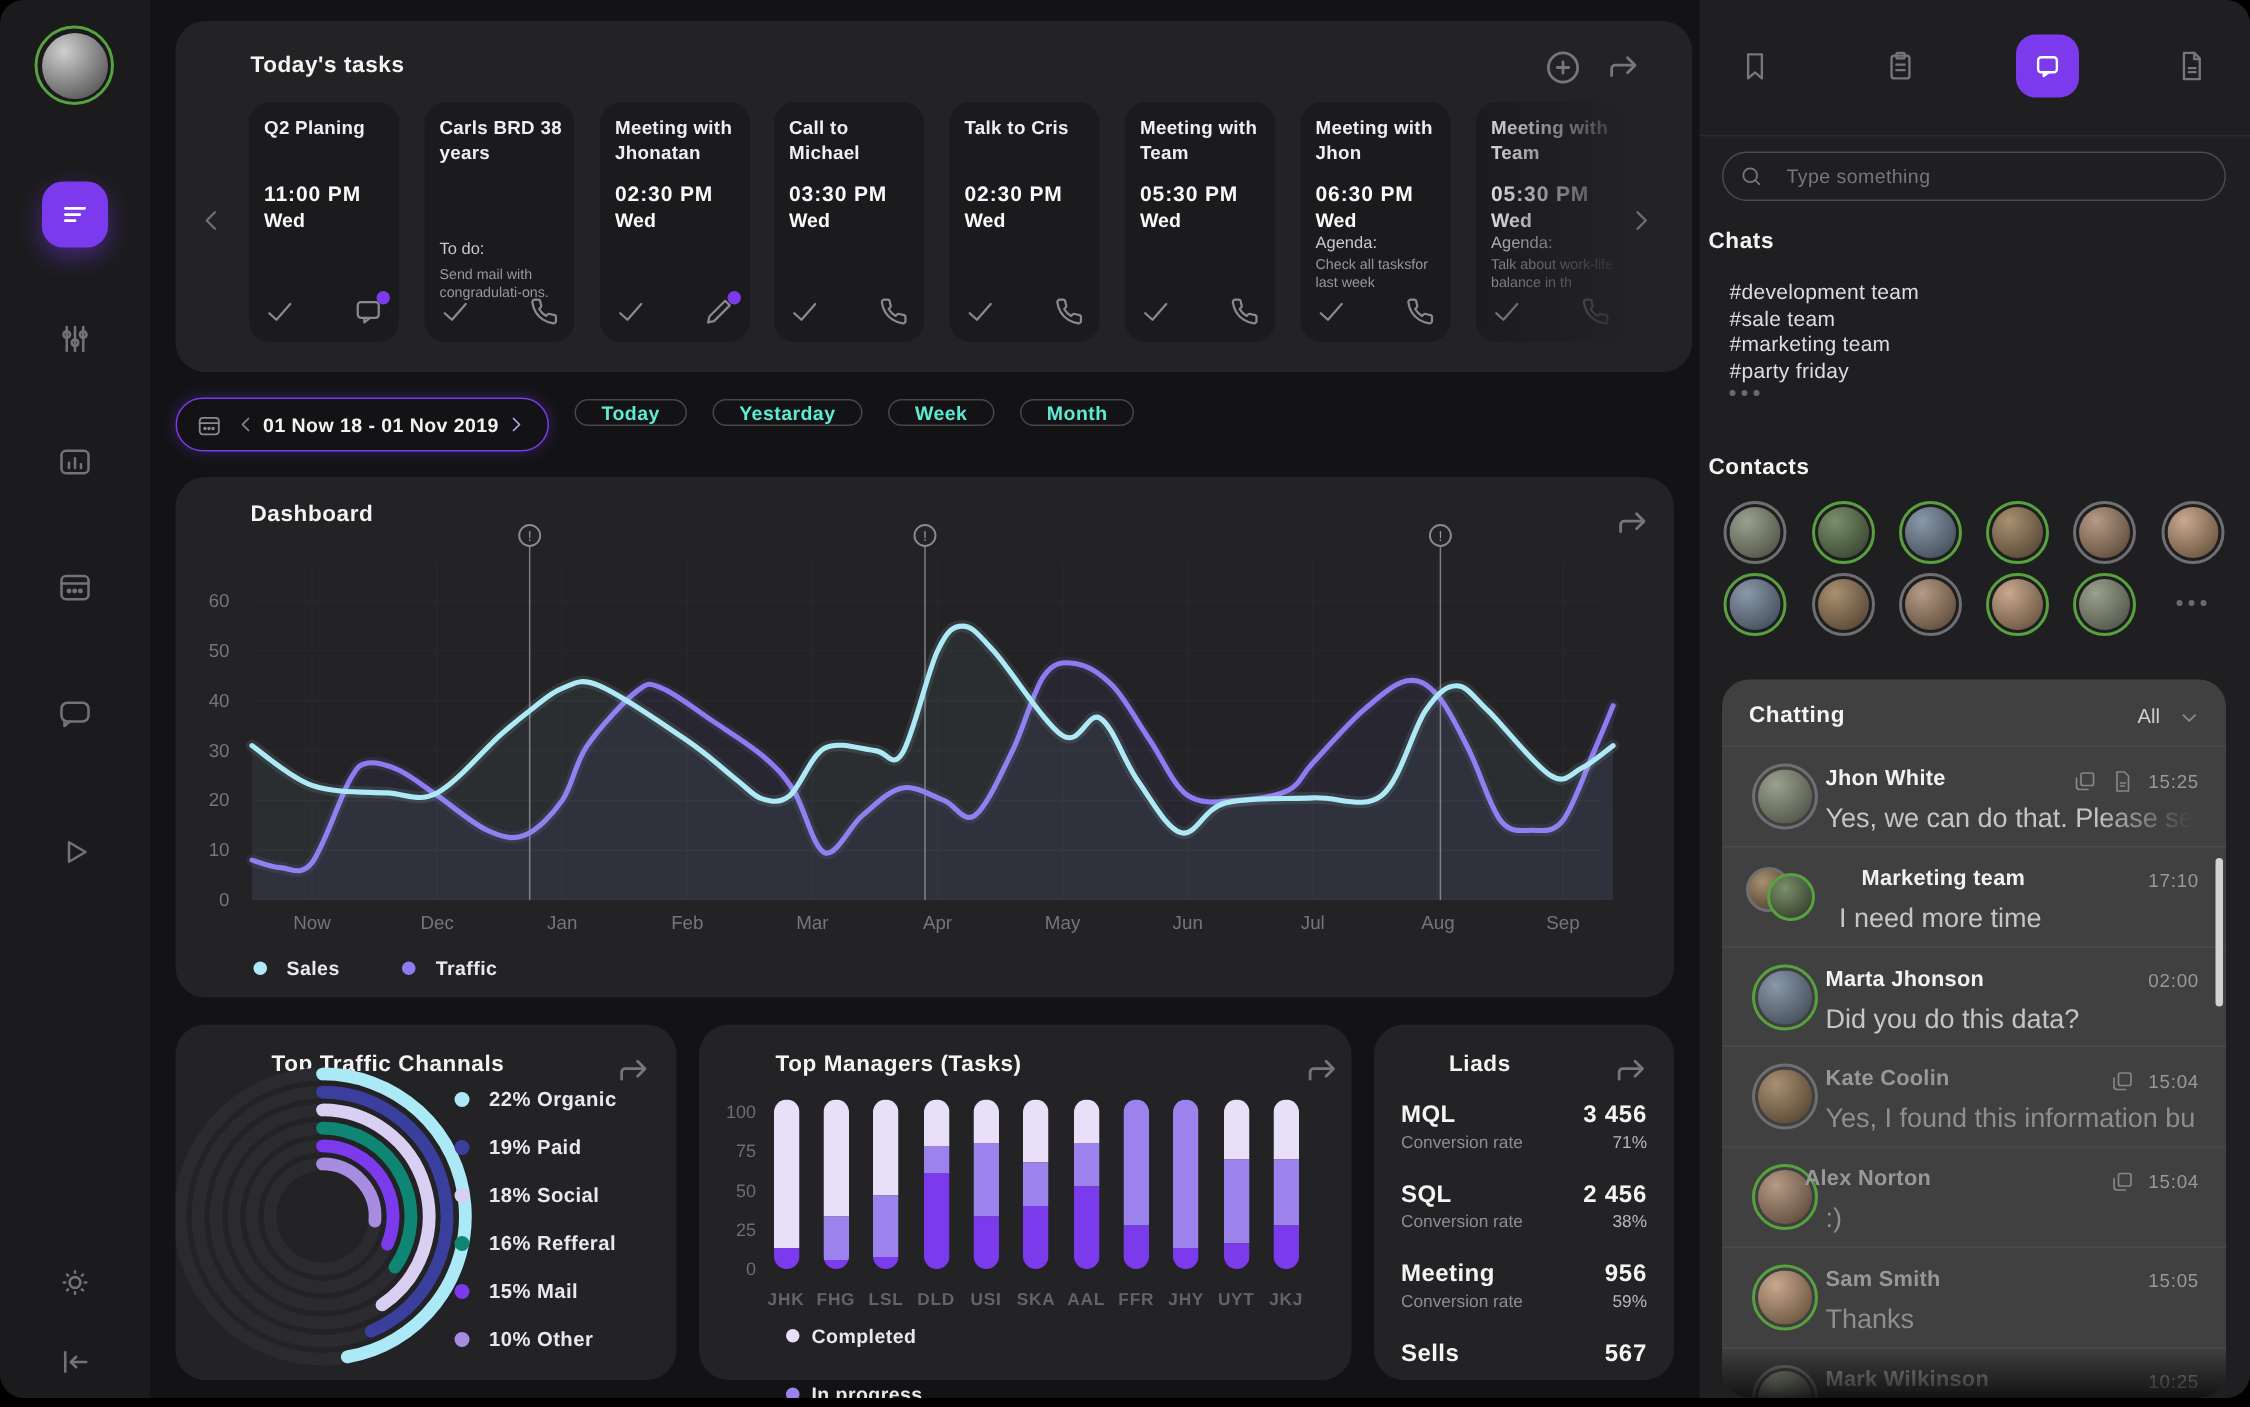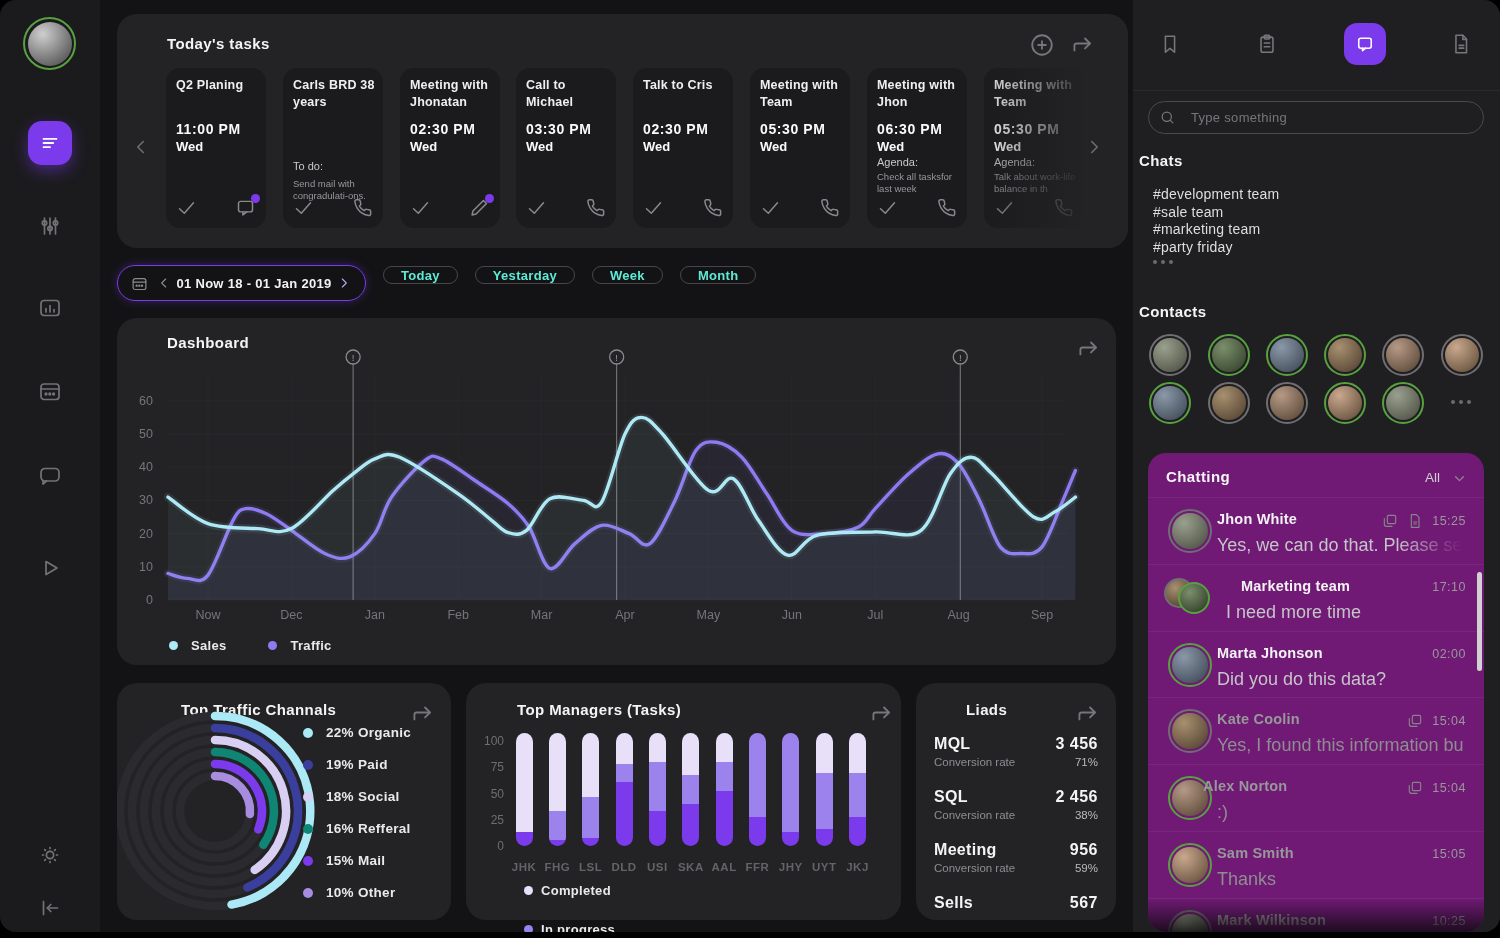--- a/index.html
+++ b/index.html
@@ -70,21 +70,21 @@
   .rb-active{position:absolute;left:211px;top:23px;width:42px;height:42px;border-radius:13px;background:#7C3AED;display:flex;align-items:center;justify-content:center;cursor:pointer;}
   .rb-active .ic{stroke:#fff;width:20px;height:20px;stroke-width:1.9;}
   .searchbox{position:absolute;left:15px;top:101px;width:336px;height:33px;box-sizing:border-box;border:1.5px solid #4B4B4F;border-radius:17px;background:transparent;color:#DDDDDF;font-size:13px;font-family:inherit;padding:0 14px 0 42px;outline:none;letter-spacing:.3px;}
   .searchbox::placeholder{color:#77777B;}
   .search-ic{position:absolute;left:26px;top:109px;width:17px;height:17px;pointer-events:none;}
   .rb-h{position:absolute;left:6px;font-size:15px;font-weight:bold;color:#F4F4F5;letter-spacing:.4px;}
   .chat-item{position:absolute;left:20px;font-size:14px;color:#DEDEE0;letter-spacing:.2px;cursor:pointer;}
   .cdots{display:flex;gap:4px;}
   .cdots i{width:4px;height:4px;border-radius:50%;background:#6B6B6F;}
   .cavatar{position:absolute;width:34px;height:34px;border-radius:50%;padding:2px;border:2px solid #6F6F73;background-clip:content-box;cursor:pointer;}
-  .chatting{position:absolute;left:15px;top:453px;width:336px;height:479px;background:#701a75;border-radius:18px;overflow:hidden;text-decoration:underline;}
+  .chatting{position:absolute;left:15px;top:453px;width:336px;height:479px;background:#404040;border-radius:18px;overflow:hidden;text-decoration:underline;}
   .chatting-h{position:absolute;left:18px;top:15px;font-size:15px;font-weight:bold;color:#F4F4F5;letter-spacing:.4px;}
   .chatting-all{position:absolute;right:44px;top:17px;font-size:13.5px;color:#CFCFD2;cursor:pointer;}
   .chatting-chev{position:absolute;right:16px;top:17px;width:17px;height:17px;cursor:pointer;}
   .mrow{position:absolute;left:0;right:0;height:67px;border-top:1px solid rgba(255,255,255,.055);cursor:pointer;}
   .mav{position:absolute;left:20px;top:11px;width:36px;height:36px;border-radius:50%;padding:2px;border:2px solid #6F6F73;background-clip:content-box;}
   .mname{position:absolute;top:13px;font-size:14.5px;font-weight:bold;color:#F2F2F3;letter-spacing:.2px;}
   .mtime{font-size:12.5px;color:#98989B;letter-spacing:.5px;}
   .mmeta{position:absolute;right:18px;top:15px;display:flex;align-items:center;gap:9px;}
   .mmeta .ic{width:16px;height:16px;stroke:#85858A;}
   .mtext{position:absolute;top:37px;font-size:18px;color:#C5C5C8;white-space:nowrap;overflow:hidden;max-width:250px;}
@@ -309,21 +309,21 @@
             <circle cx="8" cy="15" r=".8"></circle>
             <circle cx="11.8" cy="15" r=".8"></circle>
             <circle cx="15.6" cy="15" r=".8"></circle>
           </svg>
         </span>
       <span style="margin-left:8px;" id="dp-prev">
           <svg class="ic" viewBox="0 0 24 24" style="width:16px;height:16px;">
             <path d="M14.5 6l-6 6 6 6"></path>
           </svg>
         </span>
-      <span class="rng">01 Now 18 - 01 Jan 2019</span>
+      <span class="rng">01 Now 18 - 01 Nov 2019</span>
       <span style="margin-right:13px;" id="dp-next">
           <svg class="ic" viewBox="0 0 24 24" style="width:16px;height:16px;stroke:#B9A0F5;">
             <path d="M9.5 6l6 6-6 6"></path>
           </svg>
         </span>
     </div>
     <div class="filters" id="filters">
         <button class="fbtn">Today</button>
         <button class="fbtn">Yestarday</button>
         <button class="fbtn">Week</button>

